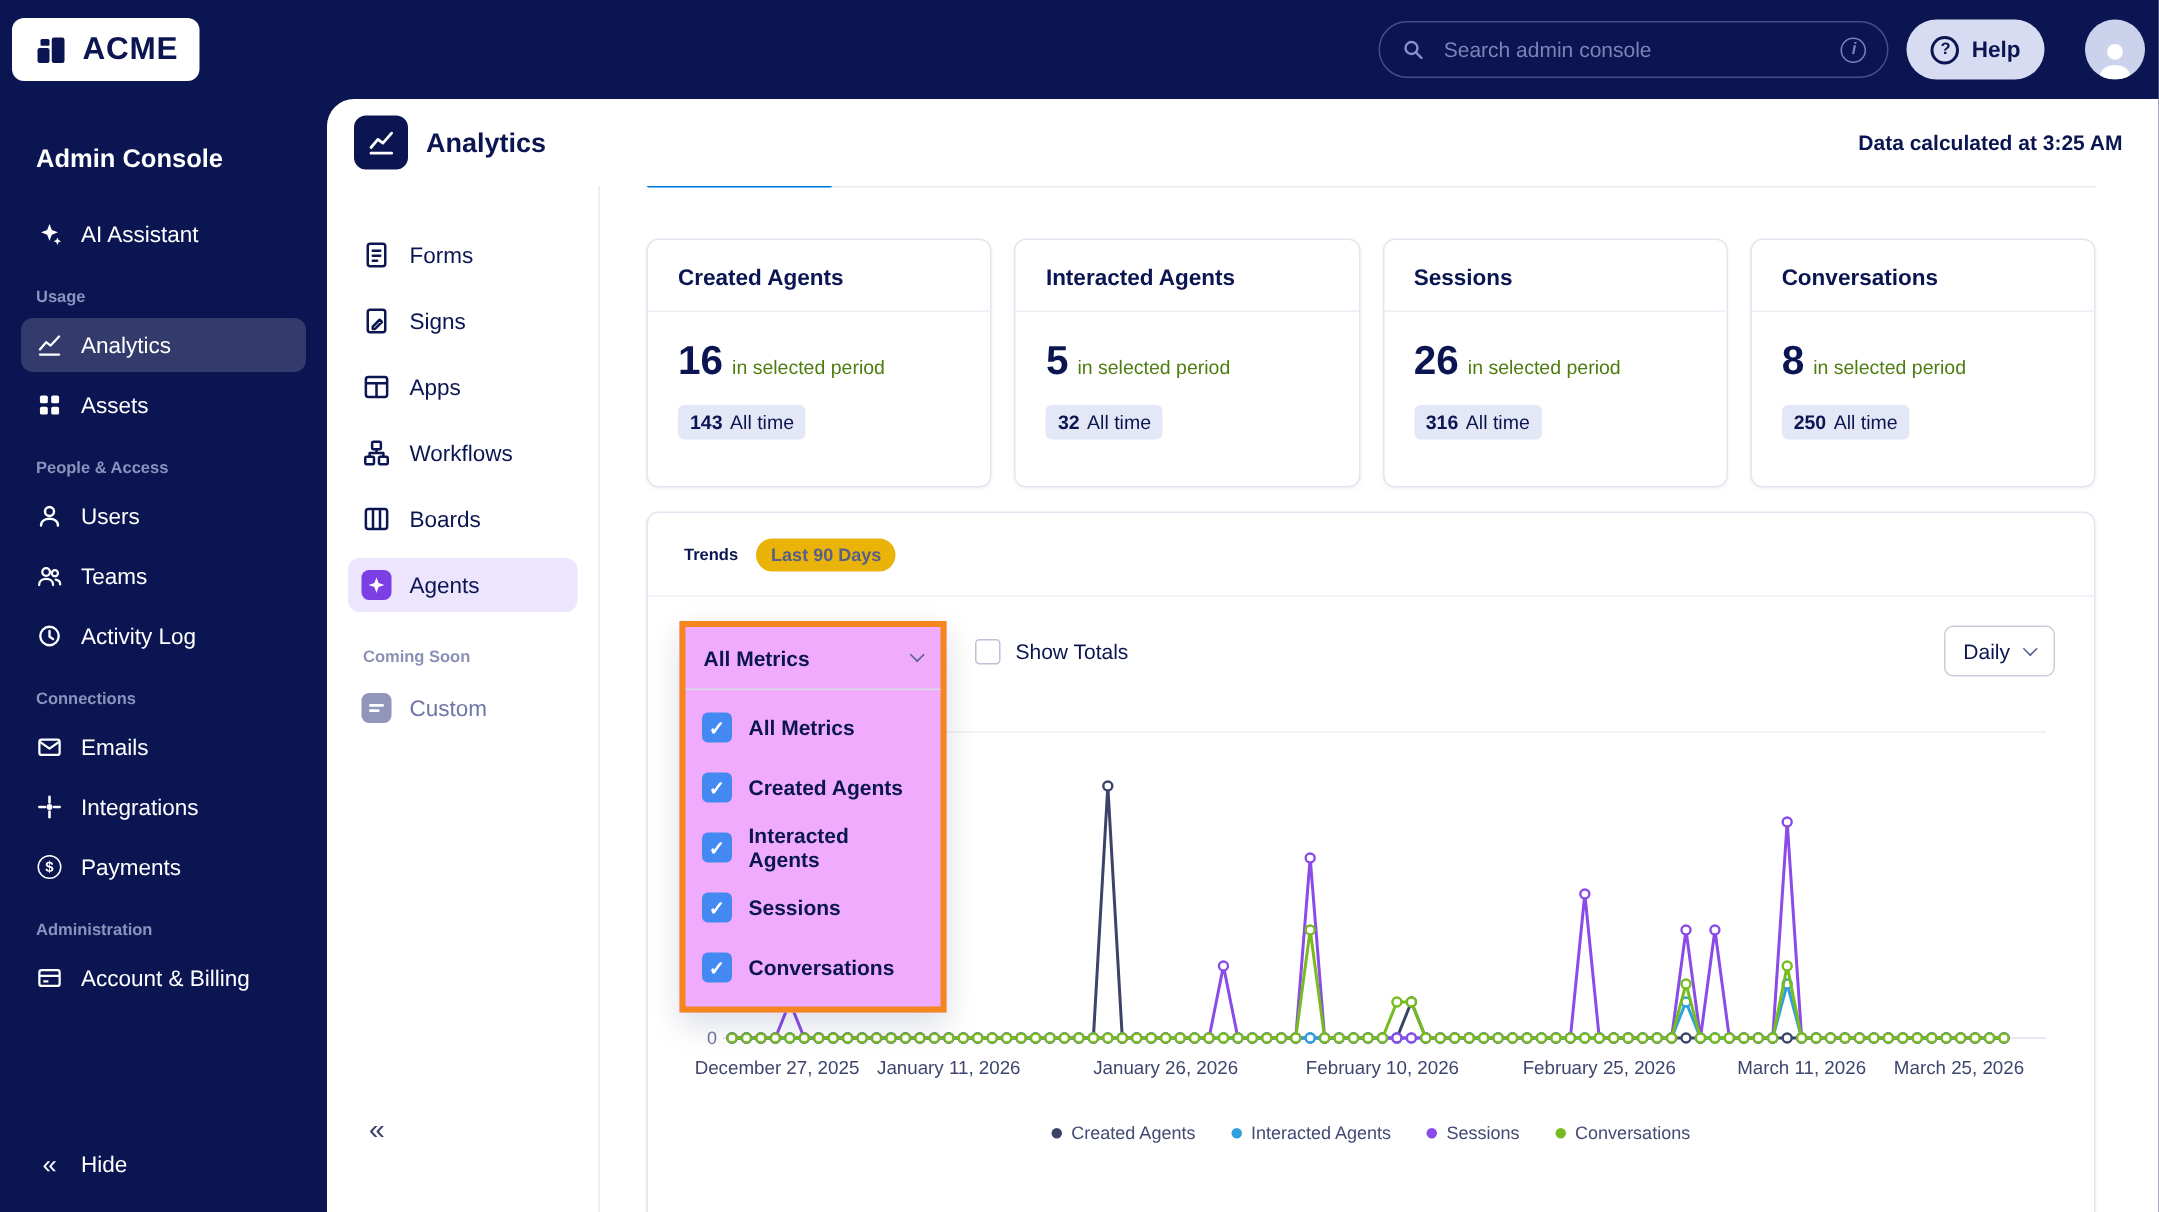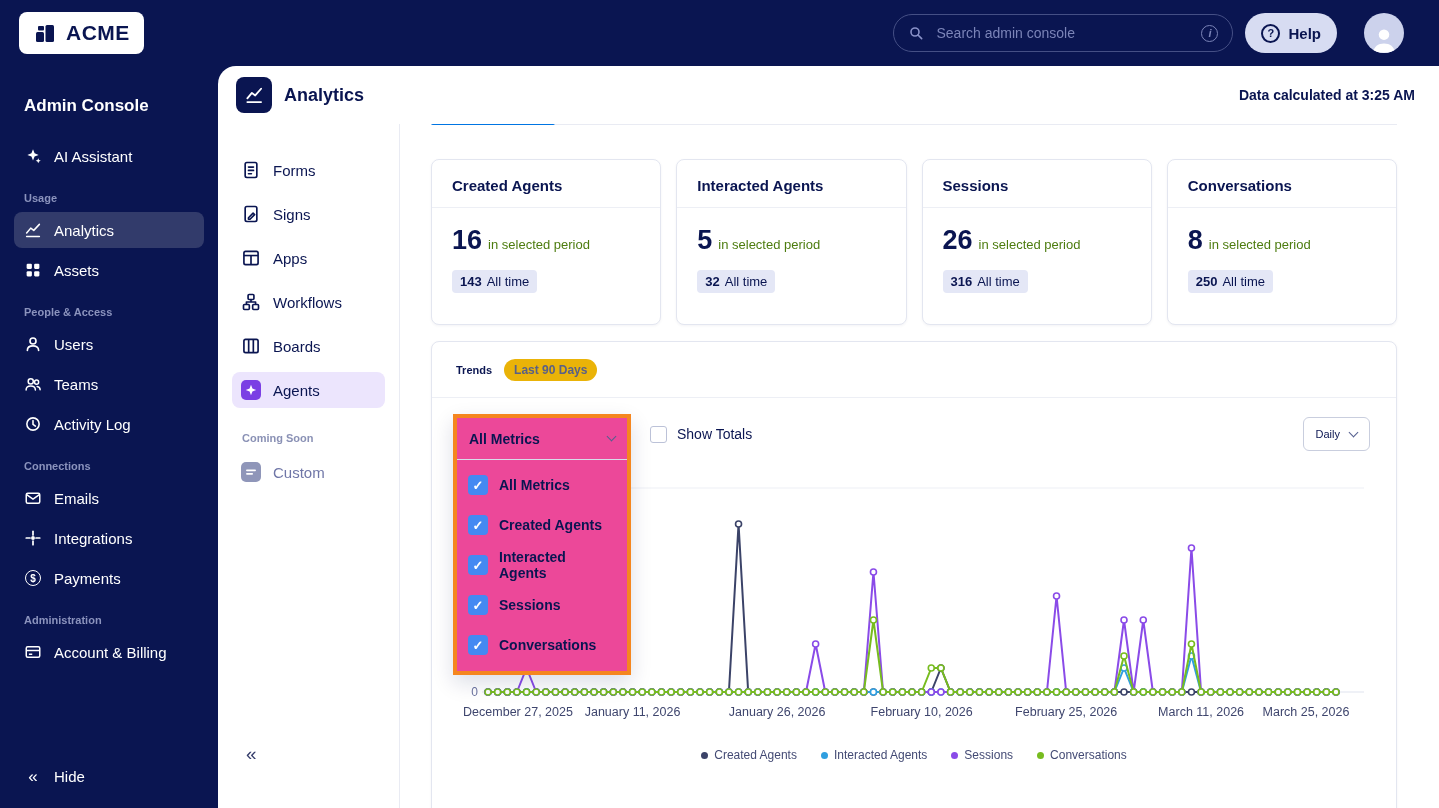--- a/index.html
+++ b/index.html
@@ -1,21 +1,21 @@
 <!DOCTYPE html>
 <html><head>
 <meta charset="utf-8">
 <style>
   * { box-sizing: border-box; }
   html,body { margin:0; padding:0; width:1439px; height:808px; overflow:hidden;
     background:#0a1551; font-family:"Liberation Sans", sans-serif; color:#0a1551; }
 
   
-  .topbar { position:absolute; top:0; left:0; right:16px; height:66px;
-    display:flex; align-items:center; padding:0 19px; }
+  .topbar { position:absolute; top:0; left:0; right:1px; height:66px;
+    display:flex; align-items:center; padding:0 8px; }
   .logo { display:flex; align-items:center; gap:9px; background:#fff; border-radius:8px;
     height:42px; padding:0 14px; cursor:pointer; }
   .logo-text { font-size:21px; font-weight:800; color:#0a1551; letter-spacing:.5px; }
   .search { margin-left:auto; width:340px; height:38px; border:1px solid #454f85;
     border-radius:19px; display:flex; align-items:center; gap:10px; padding:0 14px; }
   .search input { flex:1; background:transparent; border:none; outline:none;
     color:#fff; font-size:14px; font-family:inherit; }
   .search input::placeholder { color:#7b84b8; }
   .info-ic { width:17px; height:17px; border:1.5px solid #7b84b8; border-radius:50%;
     color:#7b84b8; font-size:11px; font-style:italic; font-weight:700;
@@ -89,33 +89,33 @@
   .trends-header { height:56px; display:flex; align-items:center; gap:12px; padding:0 24px;
     border-bottom:1px solid #edeff5; }
   .trends-title { font-size:11px; font-weight:700; }
   .trends-badge { background:#eab308; color:#596087; font-size:12px; font-weight:700;
     border-radius:11px; padding:4px 10px; }
   .controls { display:flex; align-items:center; height:72px; padding:0 26px 0 24px; }
   .select-spacer { width:178px; }
   .show-totals { display:flex; align-items:center; gap:10px; margin-left:16px; font-size:14px; cursor:pointer; }
   .cb-empty { width:17px; height:17px; border:1.5px solid #bcc2d8; border-radius:3px; background:#fff; flex:none; }
   .daily-select { margin-left:auto; height:32px; border:1px solid #c9cede; border-radius:6px;
-    display:flex; align-items:center; gap:10px; padding:16px 12px; font-size:11px; cursor:pointer; background:#fff; }
+    display:flex; align-items:center; gap:10px; padding:16px 12px; font-size:14px; cursor:pointer; background:#fff; }
   .chev { width:7px; height:7px; border-right:1.8px solid #555f8f; border-bottom:1.8px solid #555f8f;
     transform:rotate(45deg); margin-top:-4px; flex:none; }
 
   .chart-wrap { margin-left:24px; position:relative; }
   #trend-chart-svg { display:block; overflow:visible; }
   .legend { display:flex; justify-content:center; gap:24px; margin-top:22px;
     font-size:12px; color:#434a74; }
   .legend-item { display:flex; align-items:center; }
   .legend-dot { width:7px; height:7px; border-radius:50%; display:inline-block; margin-right:6px; }
 
   
-  .metrics-dd { position:absolute; left:21px; top:72px; width:178px; background:#ec4899;
+  .metrics-dd { position:absolute; left:21px; top:72px; width:178px; background:#f0abfc;
     border:4px solid #f5861f; z-index:5; box-shadow:0 8px 20px rgba(10,21,81,.14); }
   .dd-select { height:42px; display:flex; align-items:center; justify-content:space-between;
     padding:0 12px; font-size:14px; font-weight:700; border-bottom:1px solid #d8dcea; cursor:pointer; }
   .dd-opts { padding:5px 0 6px; }
   .dd-opt { height:40px; display:flex; align-items:center; gap:11px; padding:0 11px;
     font-size:14px; font-weight:700; color:#0a1551; cursor:pointer; }
   .cb-checked { width:20px; height:20px; border-radius:4px; background:#4489f2; flex:none;
     display:flex; align-items:center; justify-content:center; }
   .cb-checked::after { content:"✓"; color:#fff; font-size:13px; font-weight:700; }
 </style>

